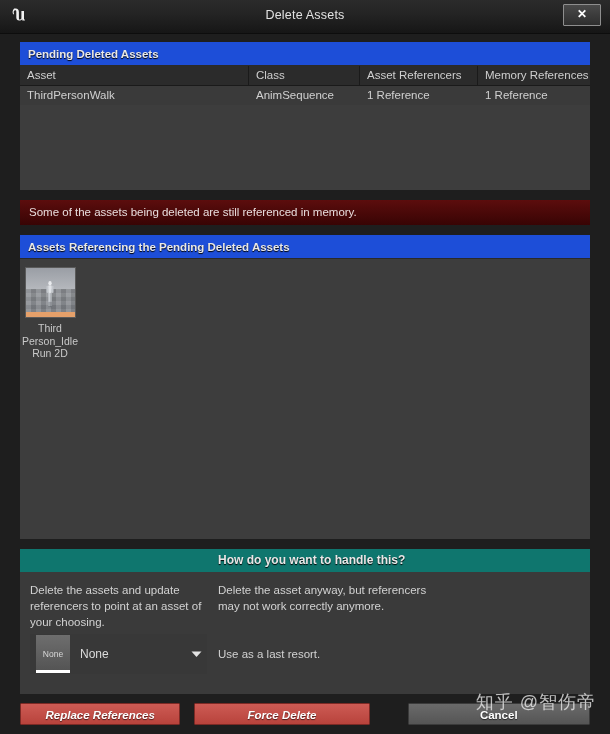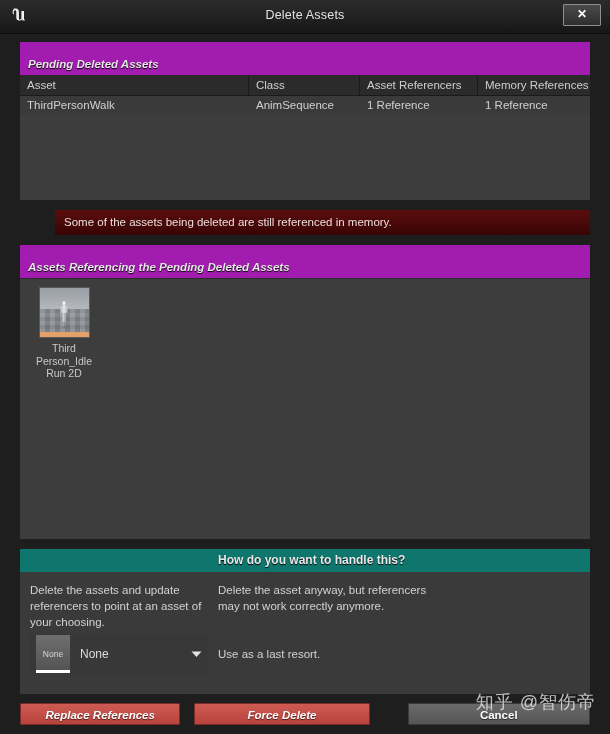--- a/index.html
+++ b/index.html
@@ -74,27 +74,26 @@
   #content {
     flex: 1 1 auto;
     padding: 8px 20px 0 20px;
     background: #1e1e1e;
     display: flex;
     flex-direction: column;
     box-sizing: border-box;
   }
 
   .section-head {
-    background: #a21caf;
+    background: #1d4ed8;
     font-size: 11.5px;
     font-weight: bold;
     color: #e8e8e8;
-    padding: 16px 8px 5px 8px;
+    padding: 6px 8px 5px 8px;
     text-shadow: 0 1px 1px #000;
-    font-style: italic;
   }
 
   
   #pending-panel {
     flex: 0 0 auto;
   }
   #pending-table {
     background: #3d3d3d;
     height: 125px;
     border-top: 1px solid #2a2a2a;
@@ -133,36 +132,35 @@
   .col-mref   { width: 112px; }
 
   
   #warning {
     margin-top: 10px;
     background: linear-gradient(to bottom, #5c0d0d, #380404);
     color: #e9dede;
     font-size: 11.5px;
     padding: 6px 9px 7px 9px;
     flex: 0 0 auto;
-    margin-left: 35px;
   }
 
   
   #ref-panel {
     margin-top: 10px;
     flex: 1 1 auto;
     display: flex;
     flex-direction: column;
     min-height: 0;
   }
   #ref-list {
     background: #3d3d3d;
     flex: 1 1 auto;
     border-top: 1px solid #2a2a2a;
-    padding: 8px 14px;
+    padding: 8px 0;
     box-sizing: border-box;
   }
   .asset-tile {
     width: 60px;
     cursor: pointer;
   }
   .tile-thumb {
     width: 51px;
     height: 51px;
     margin: 0 auto;

